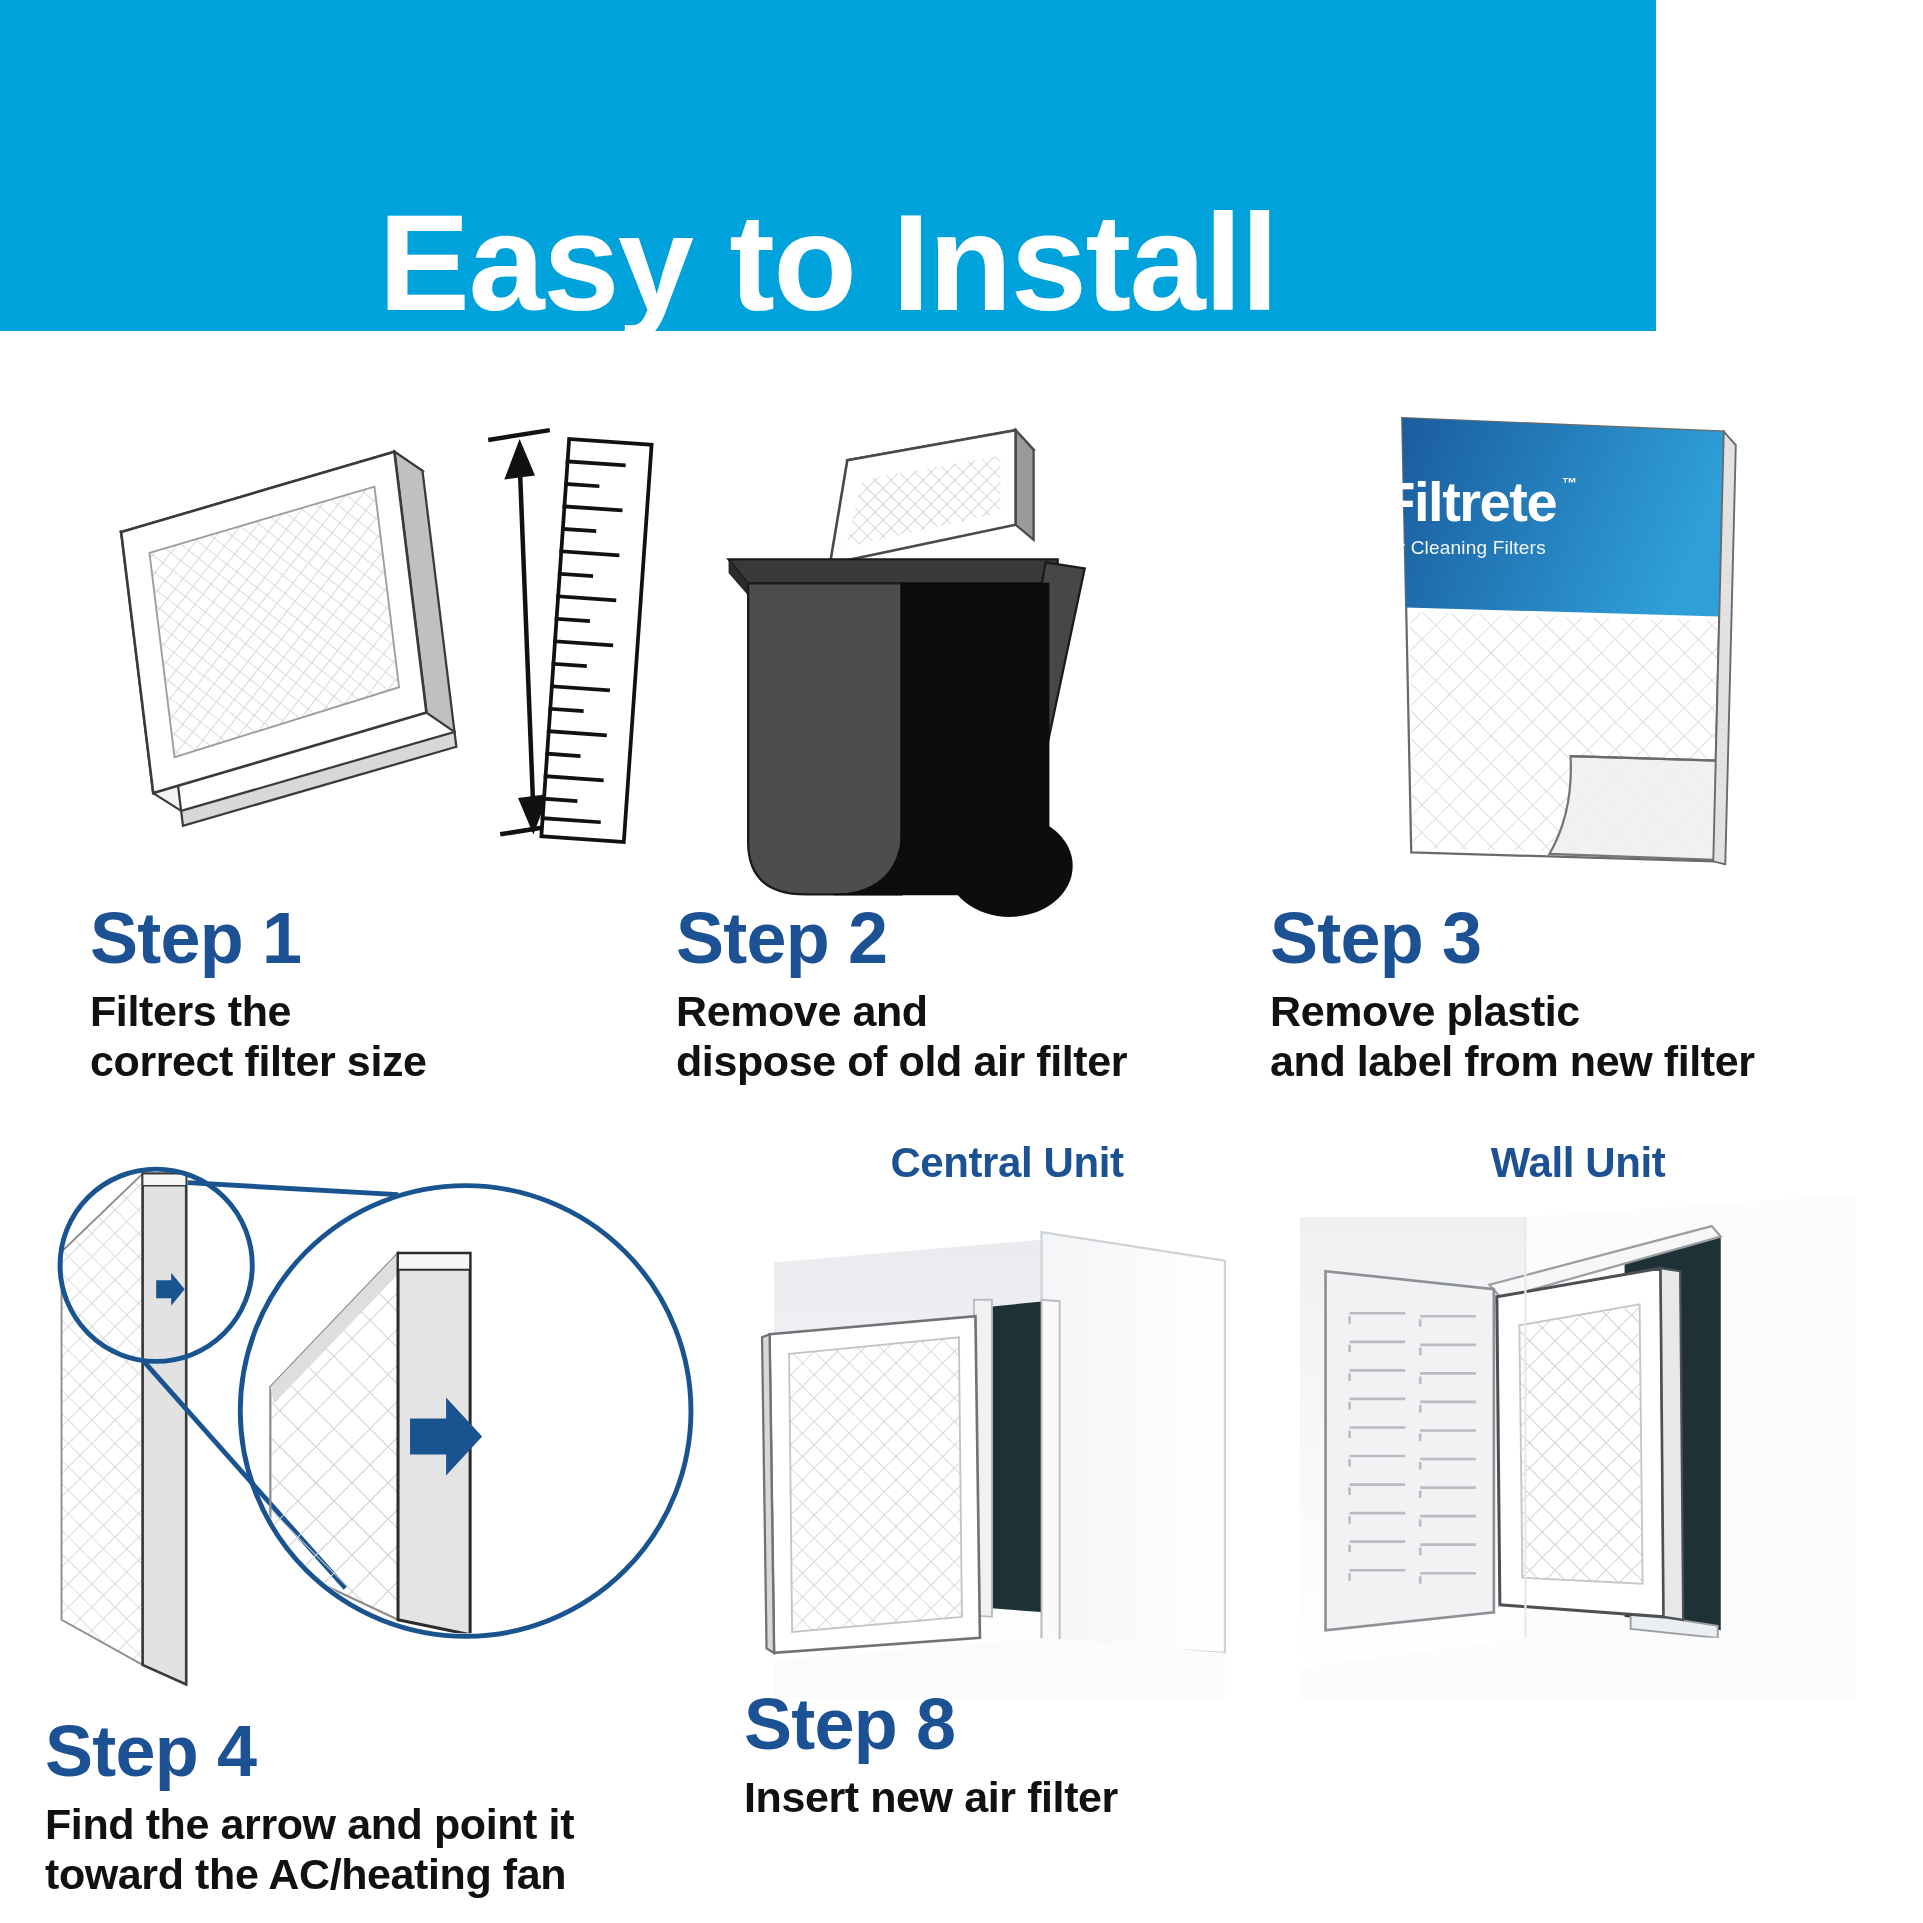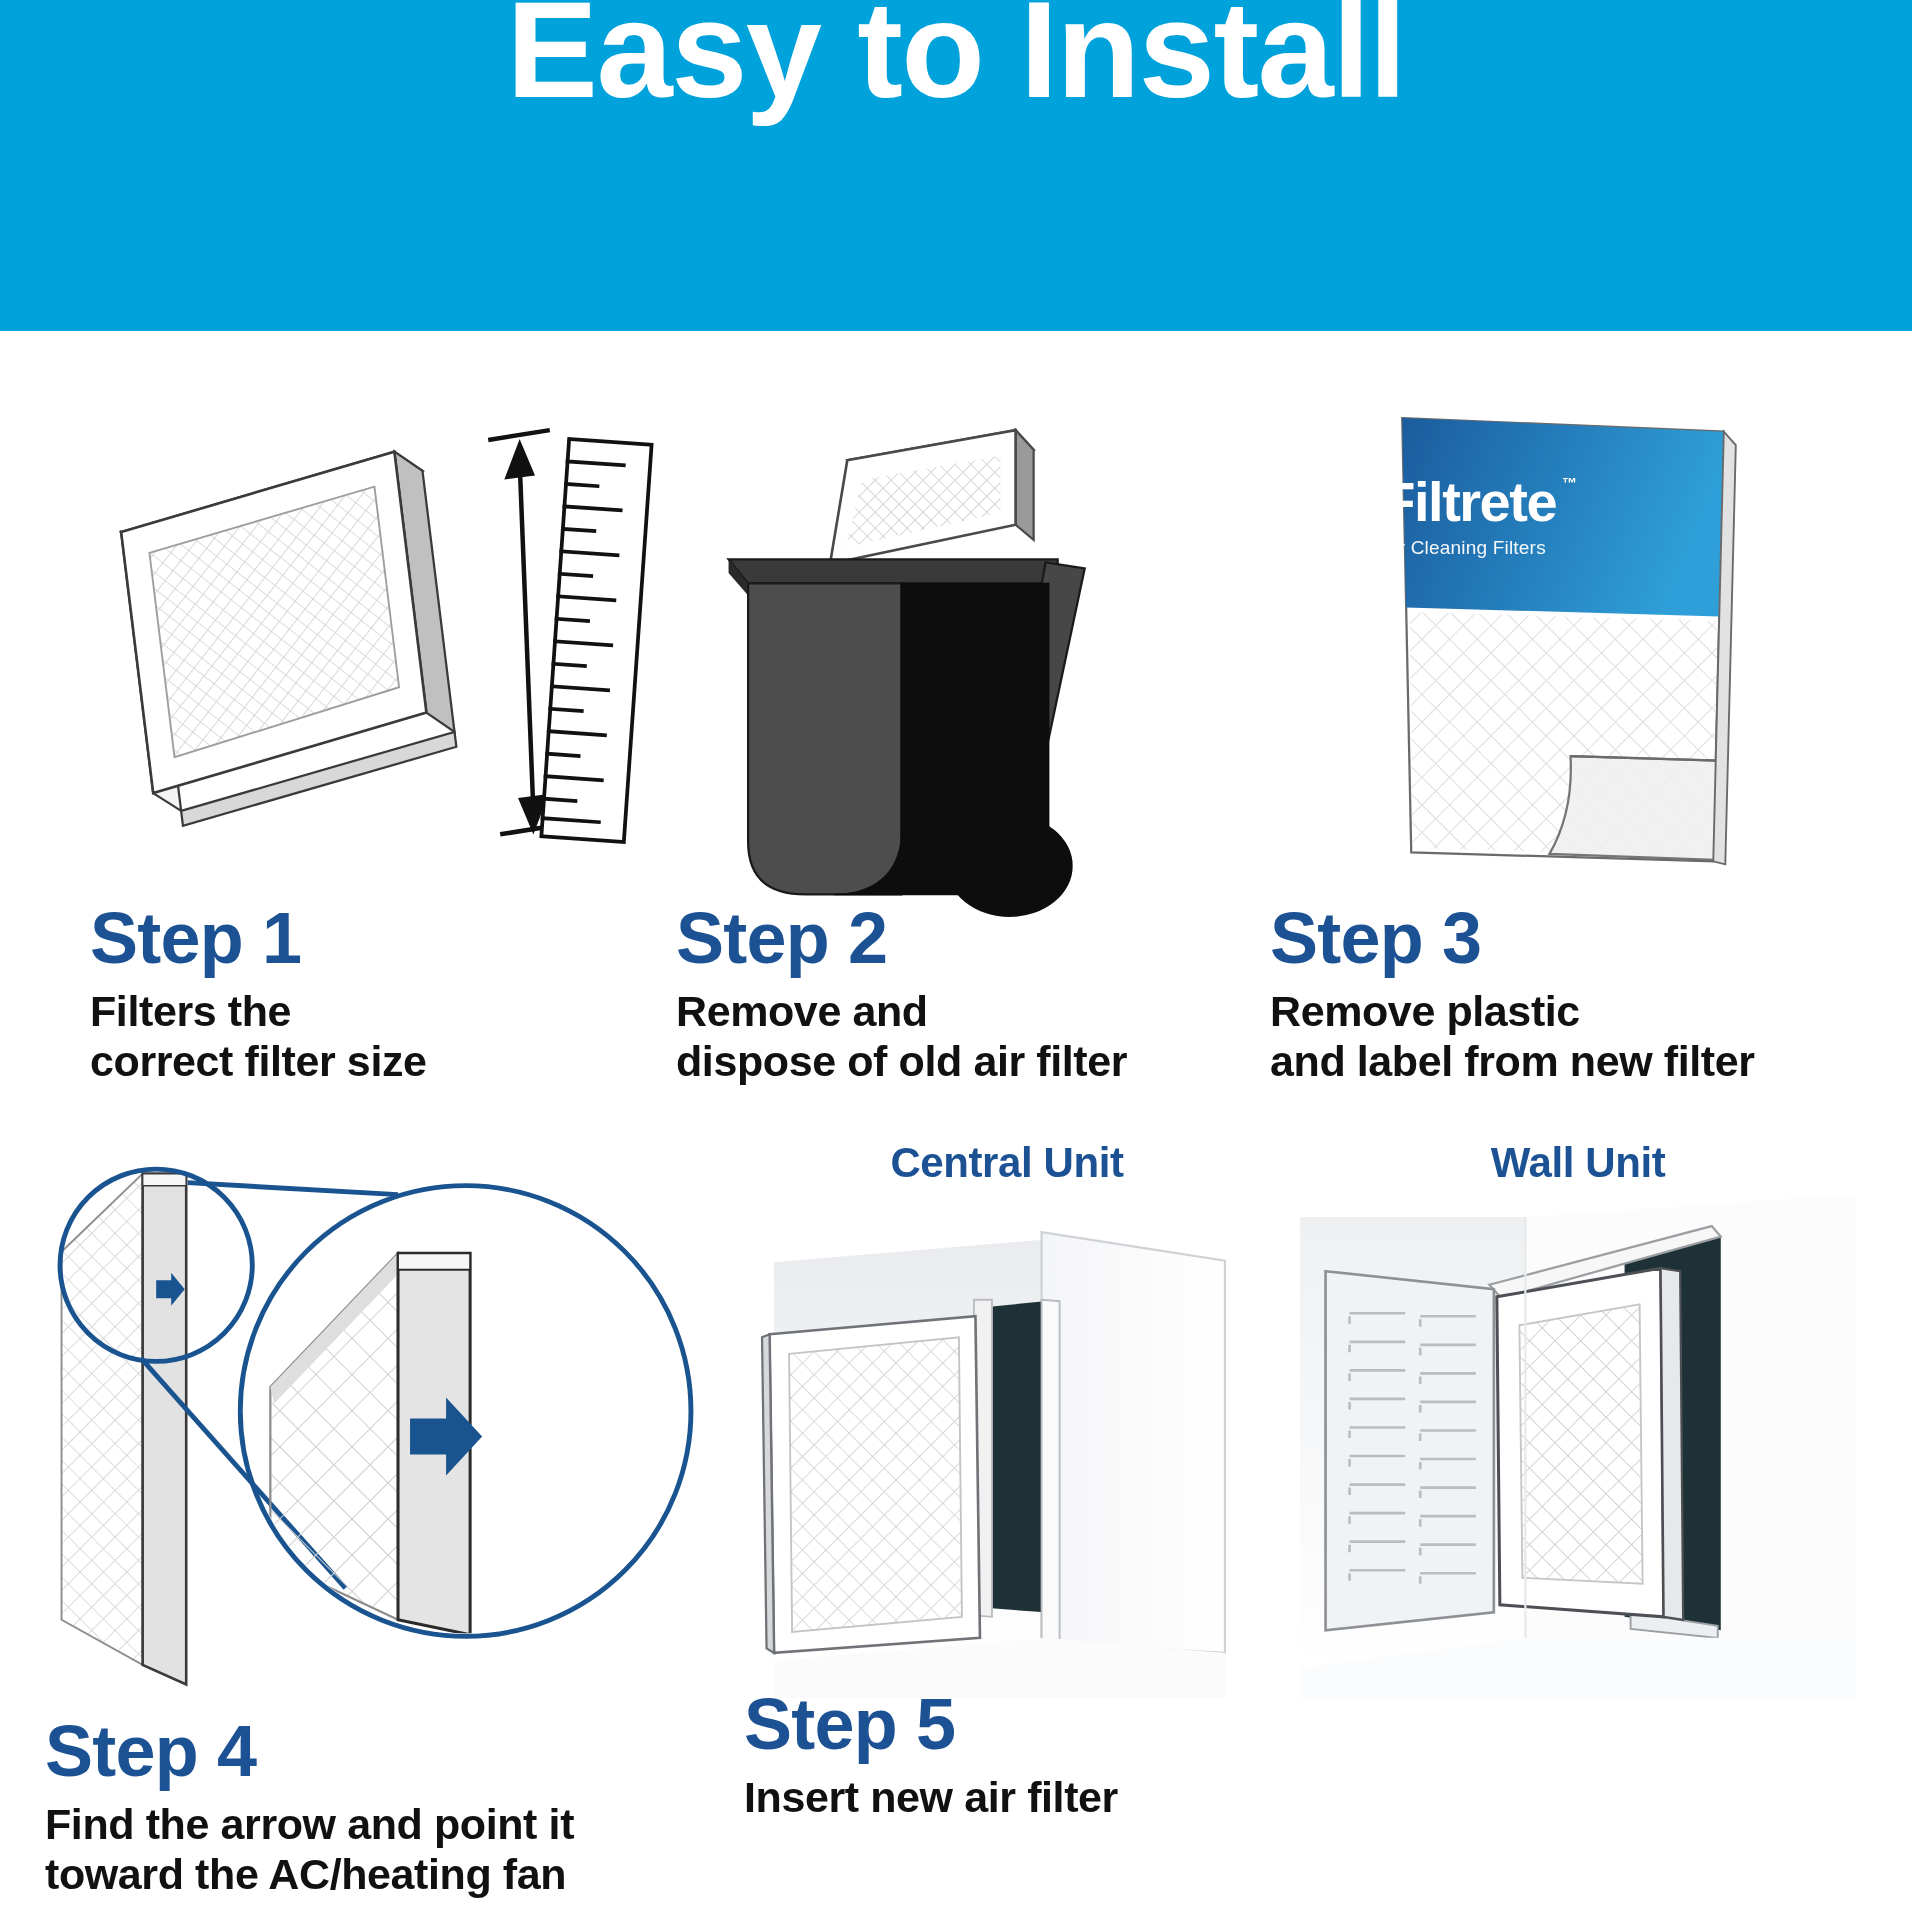--- a/index.html
+++ b/index.html
@@ -1,22 +1,22 @@
 <!DOCTYPE html>
 <html style="font-size:12px"><head>
 <meta charset="utf-8">
 <style>
   html,body{margin:0;padding:0;background:#fff;}
   body{width:1924px;height:1924px;font-family:"Liberation Sans",sans-serif;
        -webkit-font-smoothing:antialiased;overflow:hidden;}
   .page{position:relative;width:1924px;height:1924px;background:#ffffff;}
 
   
-  .banner{position:absolute;left:0;top:0;width:1912px;height:331px;
-          background:#00A2DC;display:flex;align-items:flex-start;justify-content:center;}
+  .banner{position:absolute;left:0;top:0;width:1656px;height:331px;
+          background:#00A2DC;display:flex;align-items:flex-end;justify-content:center;}
   .banner-title{color:#ffffff;font-size:137px;font-weight:bold;letter-spacing:-1.5px;
                 line-height:1;margin-top:-19.5px;white-space:nowrap;}
 
   
   .steps{position:absolute;left:0;top:331px;width:1924px;height:1593px;}
   .cell{position:absolute;}
   .art{position:relative;width:100%;}
   .art svg{display:block;width:100%;height:100%;overflow:visible;}
 
   .cap{text-align:left;}
@@ -352,21 +352,21 @@
                 <polygon points="292,184 452,156 456,528 296,520" fill="none" stroke="#c4c6c9" stroke-width="2.5"></polygon>
               </g>
 
               <polygon points="0,640 300,600 740,600 740,680 0,680" fill="#fbfcfd"></polygon>
               <line x1="300" y1="600" x2="300" y2="40" stroke="#e7e9eb" stroke-width="3"></line>
             </svg>
           </div>
         </div>
       </div>
       <div class="cap" style="margin-top:-10.5px;">
-        <div class="step-title">Step 5</div>
+        <div class="step-title">Step 8</div>
         <div class="step-desc">
           <div>Insert new air filter</div>
         </div>
       </div>
     </div>
 
   </div>
 </div>
 
 

